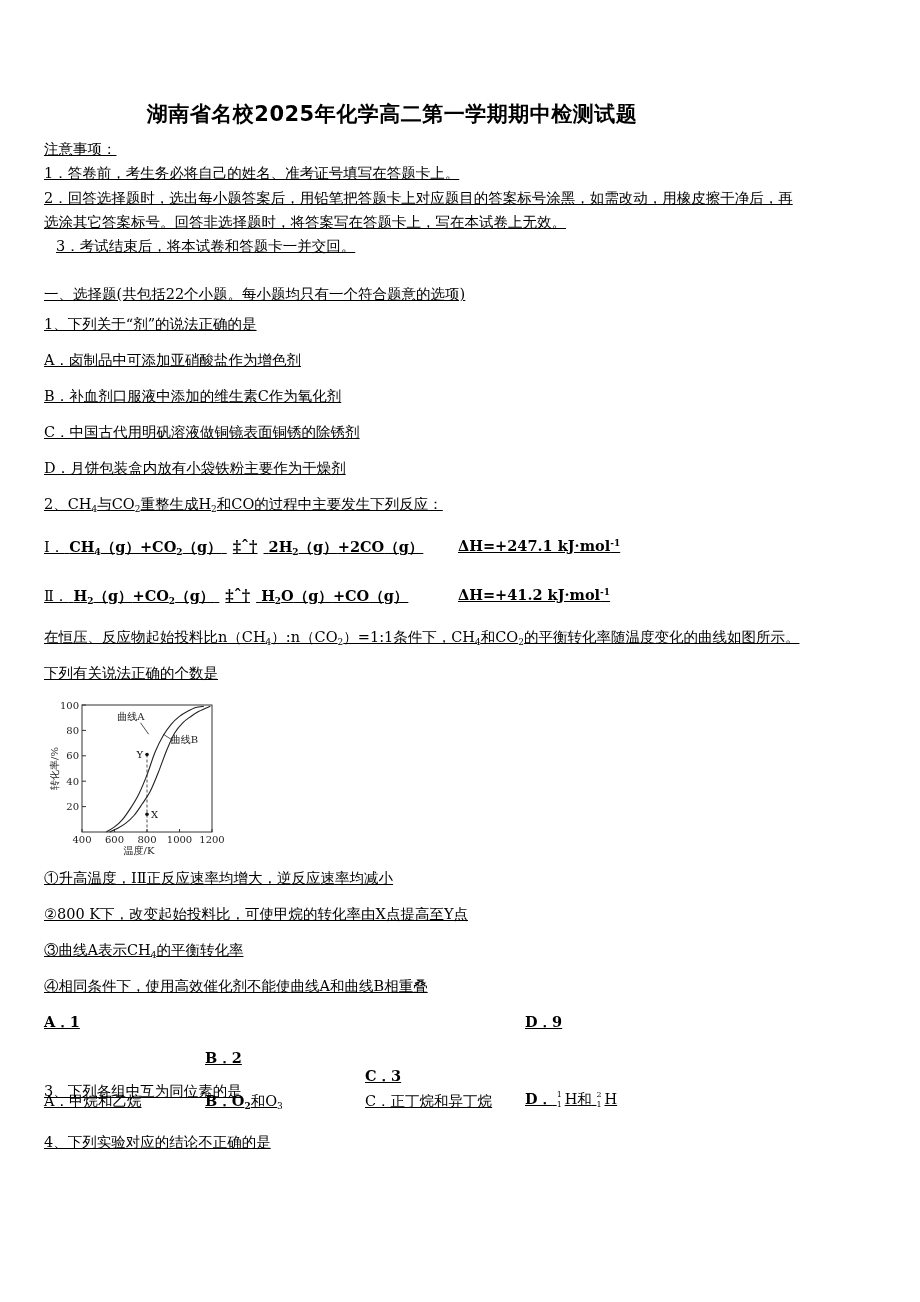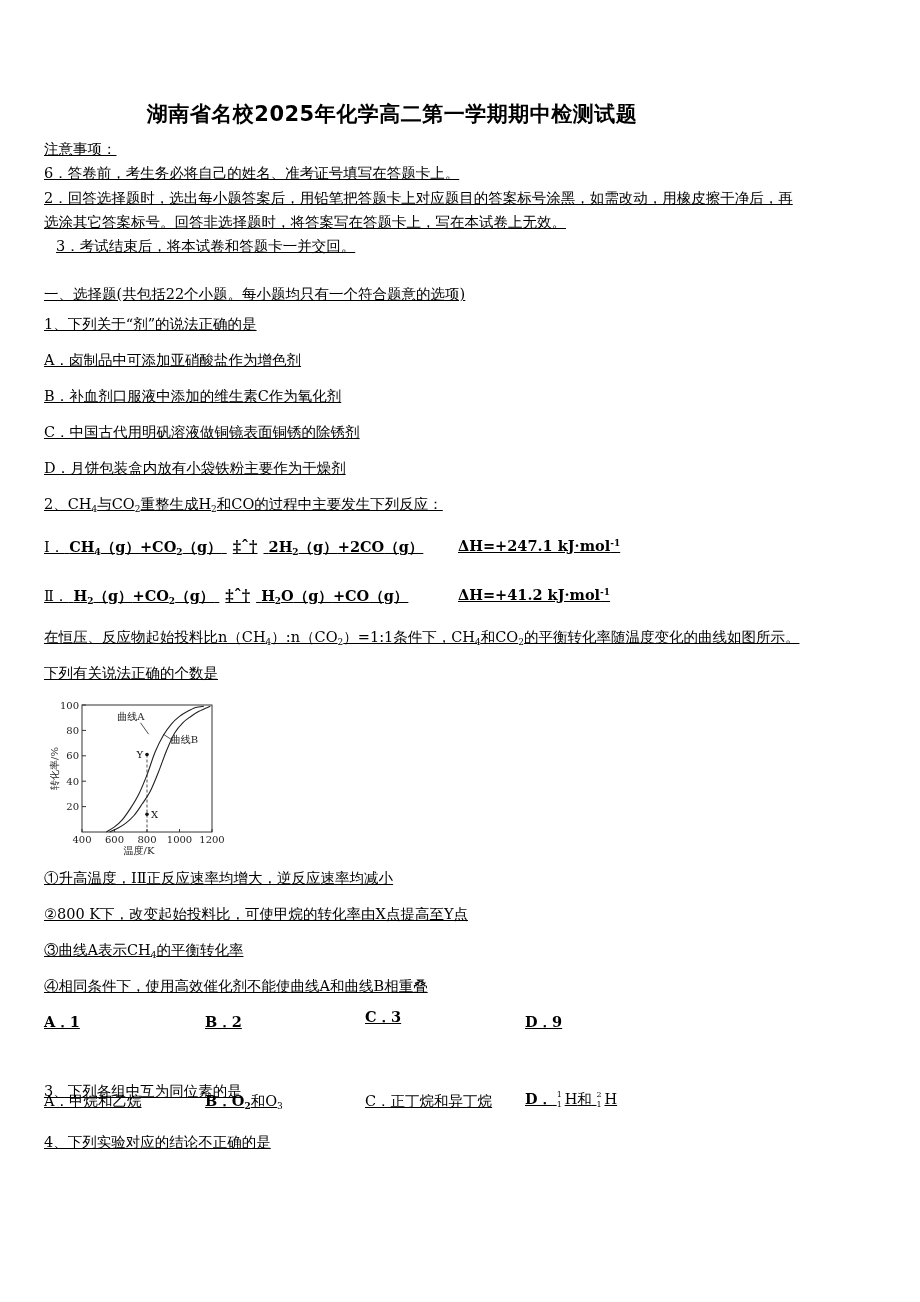--- a/index.html
+++ b/index.html
@@ -18,21 +18,21 @@
   .iso .m { top:0; } .iso .z { bottom:0; }
   svg text { font-family:"DejaVu Serif","Liberation Serif",serif; }
 </style>
 </head>
 <body>
 
 <div class="abs title">湖南省名校2025年化学高二第一学期期中检测试题</div>
 
 <div>
   <div class="abs t" style="left:44px;top:140px">注意事项：</div>
-  <div class="abs t" style="left:44px;top:164px">6．答卷前，考生务必将自己的姓名、准考证号填写在答题卡上。</div>
+  <div class="abs t" style="left:44px;top:164px">1．答卷前，考生务必将自己的姓名、准考证号填写在答题卡上。</div>
   <div class="abs t" style="left:44px;top:189px">2．回答选择题时，选出每小题答案后，用铅笔把答题卡上对应题目的答案标号涂黑，如需改动，用橡皮擦干净后，再</div>
   <div class="abs t" style="left:44px;top:213px">选涂其它答案标号。回答非选择题时，将答案写在答题卡上，写在本试卷上无效。</div>
   <div class="abs t" style="left:56px;top:237px">3．考试结束后，将本试卷和答题卡一并交回。</div>
 </div>
 
 <div class="abs t" style="left:44px;top:285px">一、选择题(共包括22个小题。每小题均只有一个符合题意的选项)</div>
 
 <div>
   <div class="abs t" style="left:44px;top:315px">1、下列关于“剂”的说法正确的是</div>
   <div class="abs t" style="left:44px;top:351px">A．卤制品中可添加亚硝酸盐作为增色剂</div>
@@ -105,22 +105,22 @@
         <text x="111" y="125.72" font-size="10" text-anchor="start" fill="#111">X</text>
       </g>
   </svg>
 
   <div class="abs t" style="left:44px;top:869px">①升高温度，ⅠⅡ正反应速率均增大，逆反应速率均减小</div>
   <div class="abs t" style="left:44px;top:905px">②800 K下，改变起始投料比，可使甲烷的转化率由X点提高至Y点</div>
   <div class="abs t" style="left:44px;top:941px"><span>③曲线A表示CH</span><sub>4</sub><span>的平衡转化率</span></div>
   <div class="abs t" style="left:44px;top:977px">④相同条件下，使用高效催化剂不能使曲线A和曲线B相重叠</div>
 
   <div class="abs t b" style="left:44px;top:1013px">A．1</div>
-  <div class="abs t b" style="left:205px;top:1013px">B．2</div>
-  <div class="abs t b" style="left:365px;top:1008px">C．3</div>
+  <div class="abs t b" style="left:205px;top:1049px">B．2</div>
+  <div class="abs t b" style="left:365px;top:1067px">C．3</div>
   <div class="abs t b" style="left:525px;top:1013px">D．9</div>
 </div>
 
 <div>
   <div class="abs t" style="left:44px;top:1082px">3、下列各组中互为同位素的是</div>
   <div class="abs t" style="left:44px;top:1092px">A．甲烷和乙烷</div>
   <div class="abs t" style="left:205px;top:1092px"><span class="b">B．O</span><sub class="b">2</sub><span>和O</span><sub>3</sub></div>
   <div class="abs t" style="left:365px;top:1092px">C．正丁烷和异丁烷</div>
   <div class="abs t" style="left:525px;top:1090px">
     <span class="b">D．</span>

